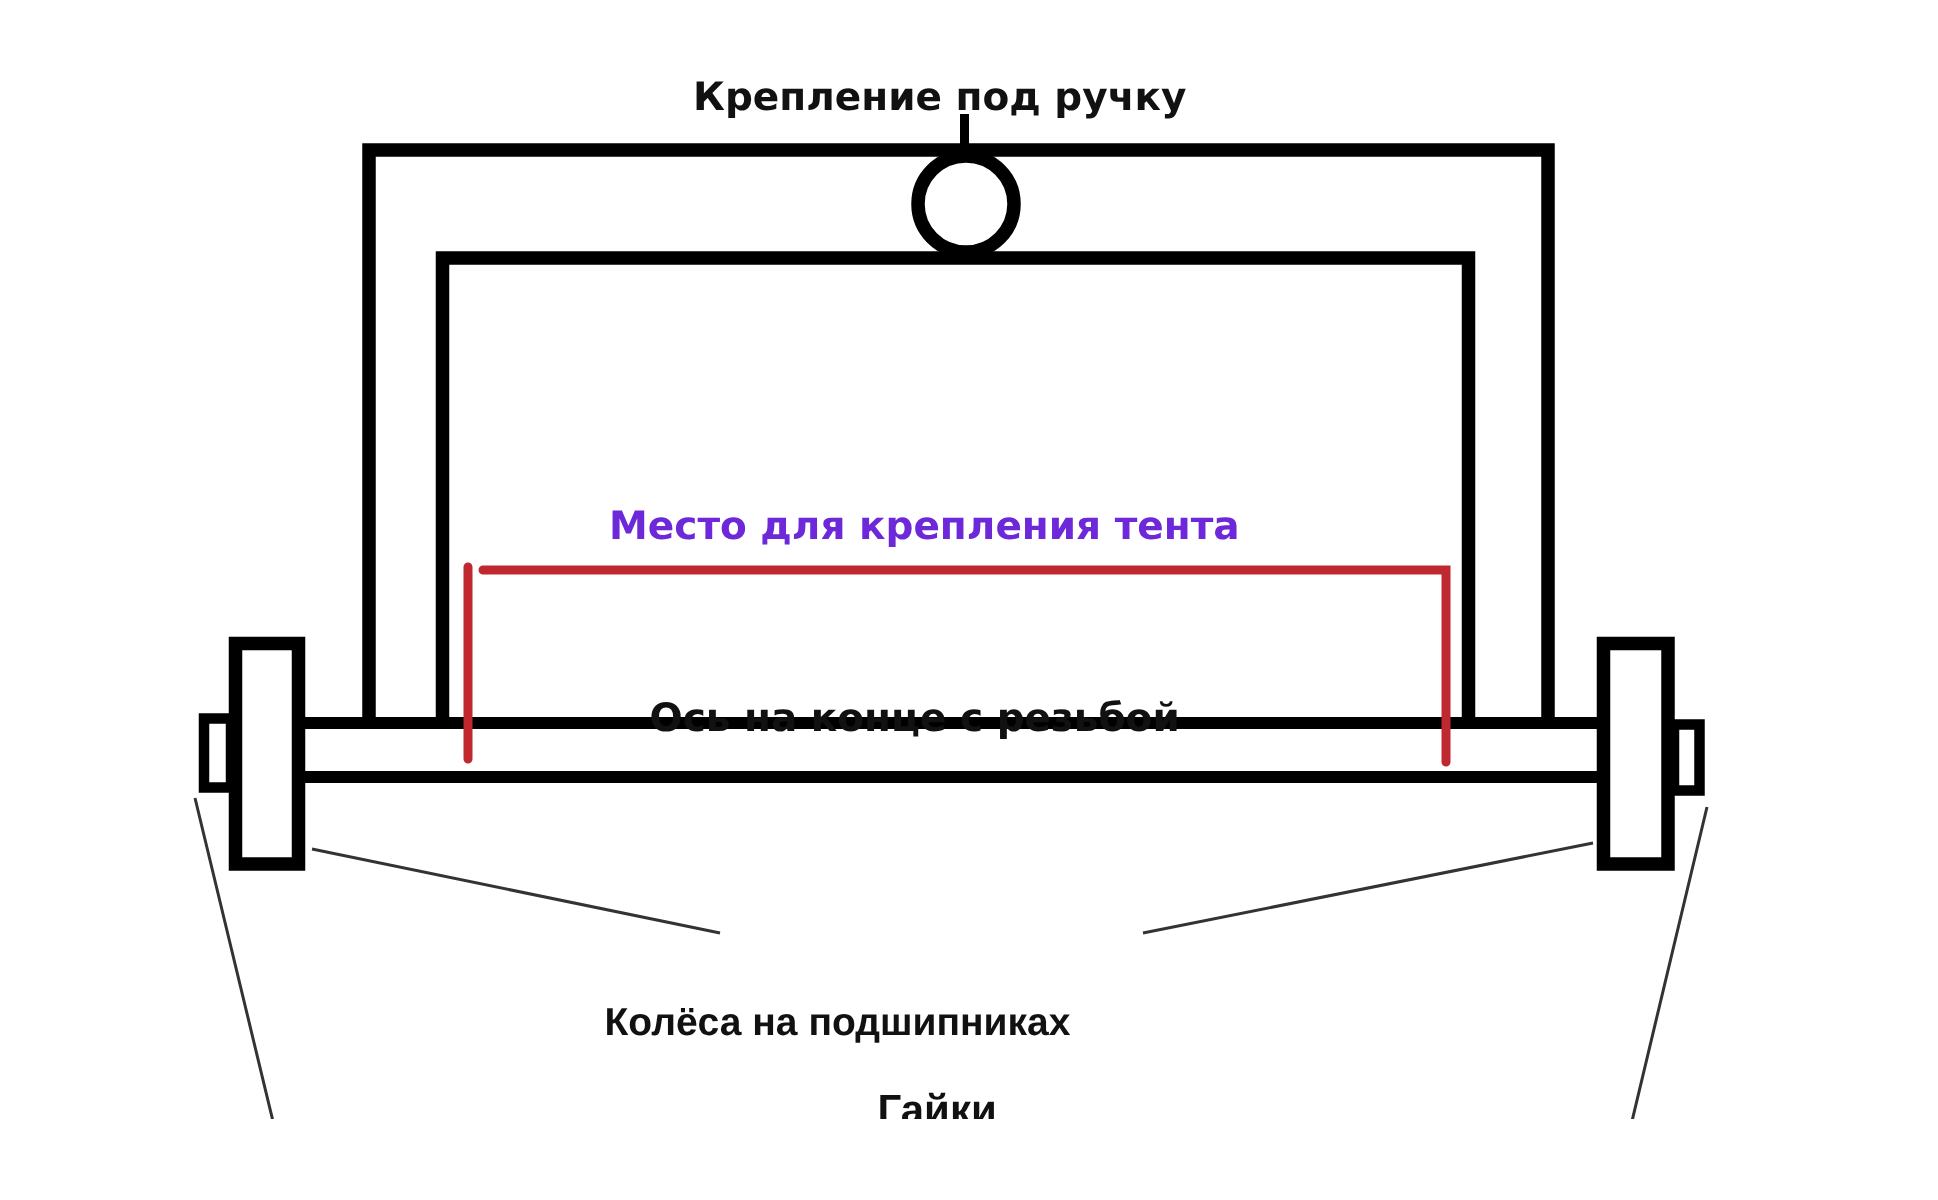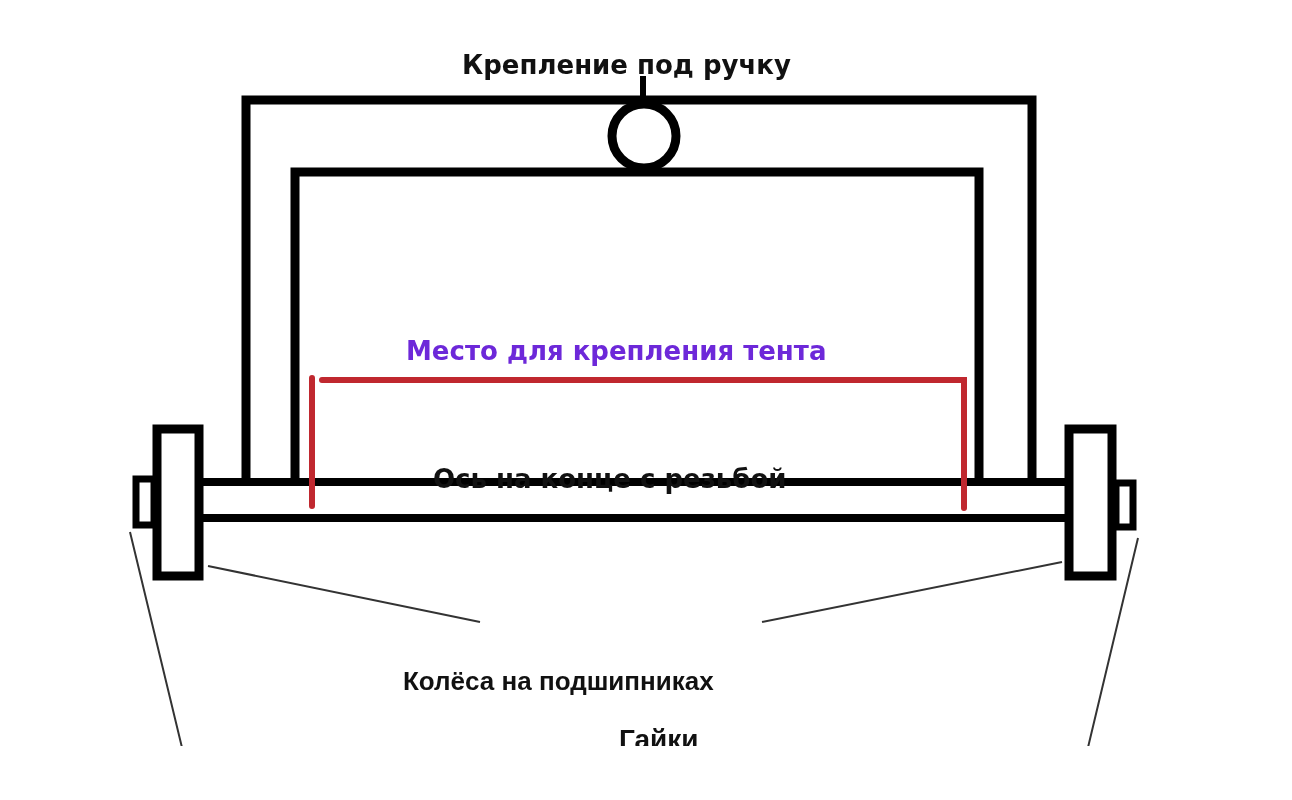--- a/index.html
+++ b/index.html
@@ -3,21 +3,21 @@
   <meta charset="utf-8">
   <style>
     html, body { margin: 0; padding: 0; background: #ffffff; }
     .canvas { position: relative; width: 1292px; height: 746px; background: #ffffff; overflow: hidden; }
     svg { position: absolute; left: 0; top: 0; }
     .lbl { position: absolute; font-family: "DejaVu Sans", sans-serif; font-weight: bold; white-space: nowrap; color: #111; }
     .lbl-top { left: 462px; top: 50px; font-size: 26px; }
     .lbl-red { left: 406px; top: 336px; font-size: 26px; }
     .lbl-axle { left: 433px; top: 464px; font-size: 26px; }
     .lbl-wheels { left: 403px; top: 618px; font-size: 26px; font-family: "Liberation Sans", sans-serif; margin-top: 48px; }
-    .lbl-nuts { left: 585px; top: 724px; font-size: 28px; font-family: "Liberation Sans", sans-serif; margin-left: 34px; }
+    .lbl-nuts { left: 585px; top: 724px; font-size: 28px; font-family: "Liberation Sans", sans-serif; }
   </style>
 </head>
 <body>
 
 <div class="canvas">
   <svg width="1292" height="800" viewBox="0 0 1292 800">
 
     <path d="M246 480 L246 100 L1032 100 L1032 480" fill="none" stroke="#000" stroke-width="9"></path>
 
     <path d="M295 480 L295 172 L979 172 L979 480" fill="none" stroke="#000" stroke-width="9"></path>

